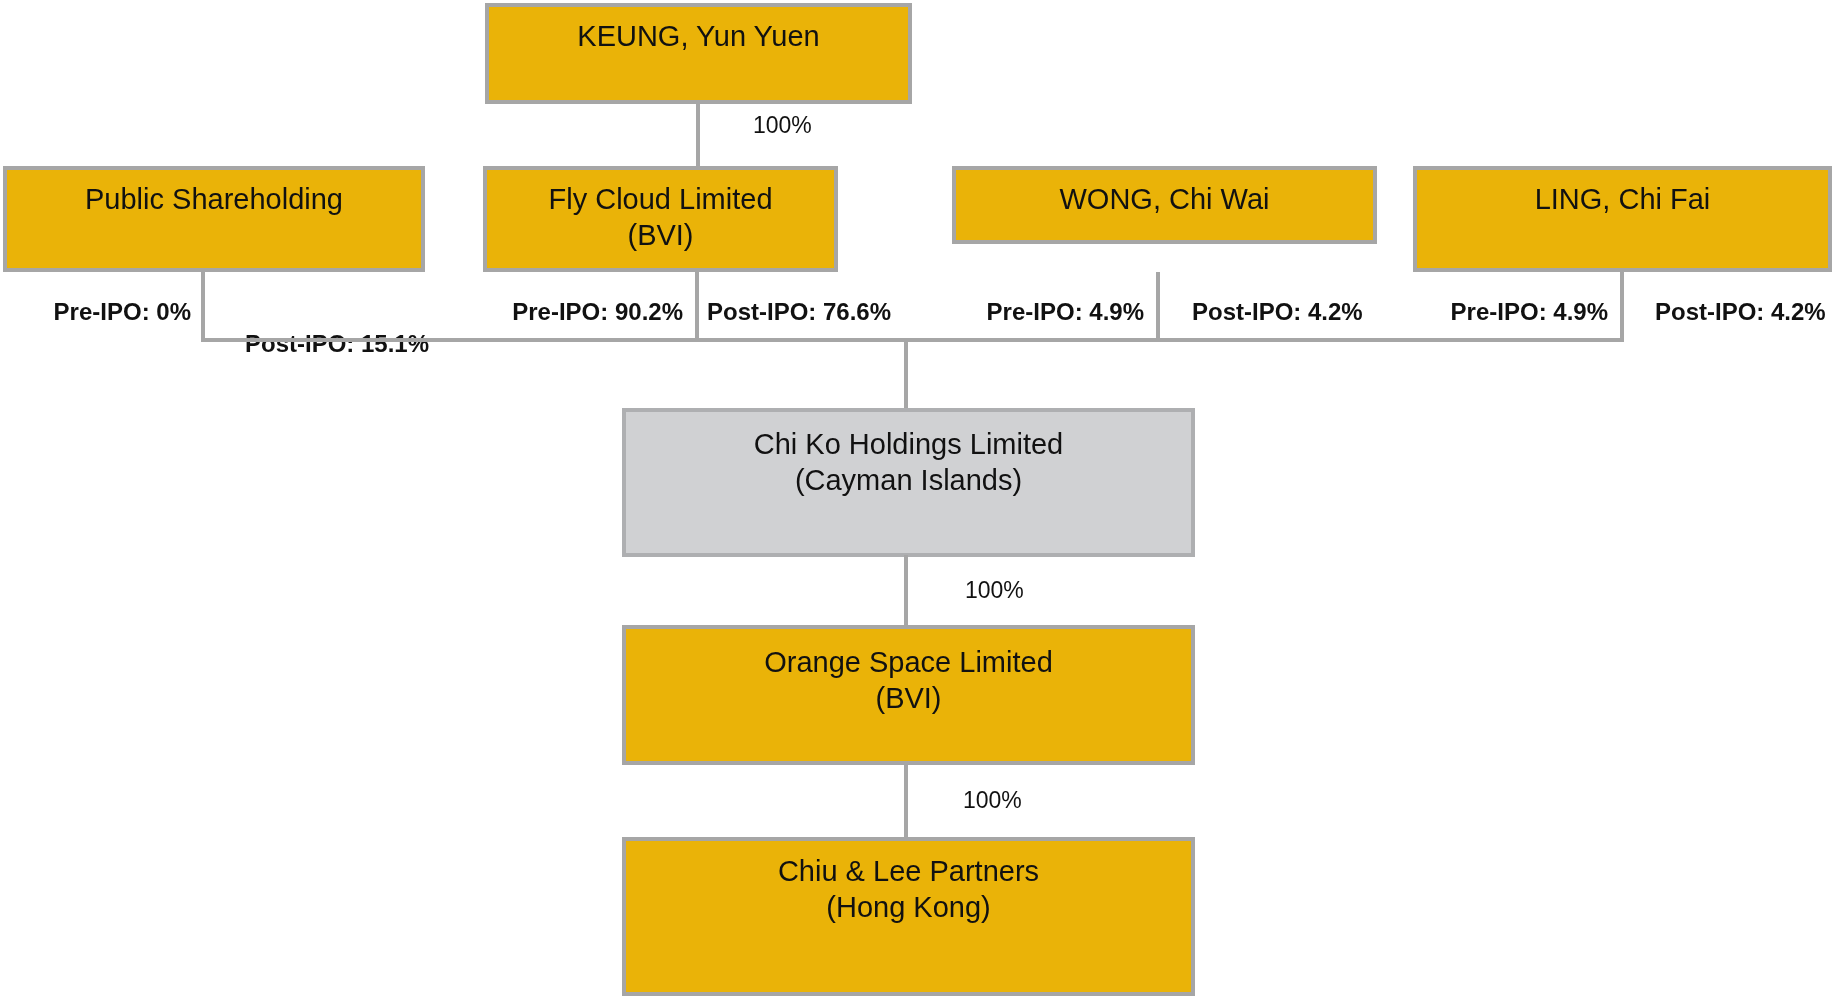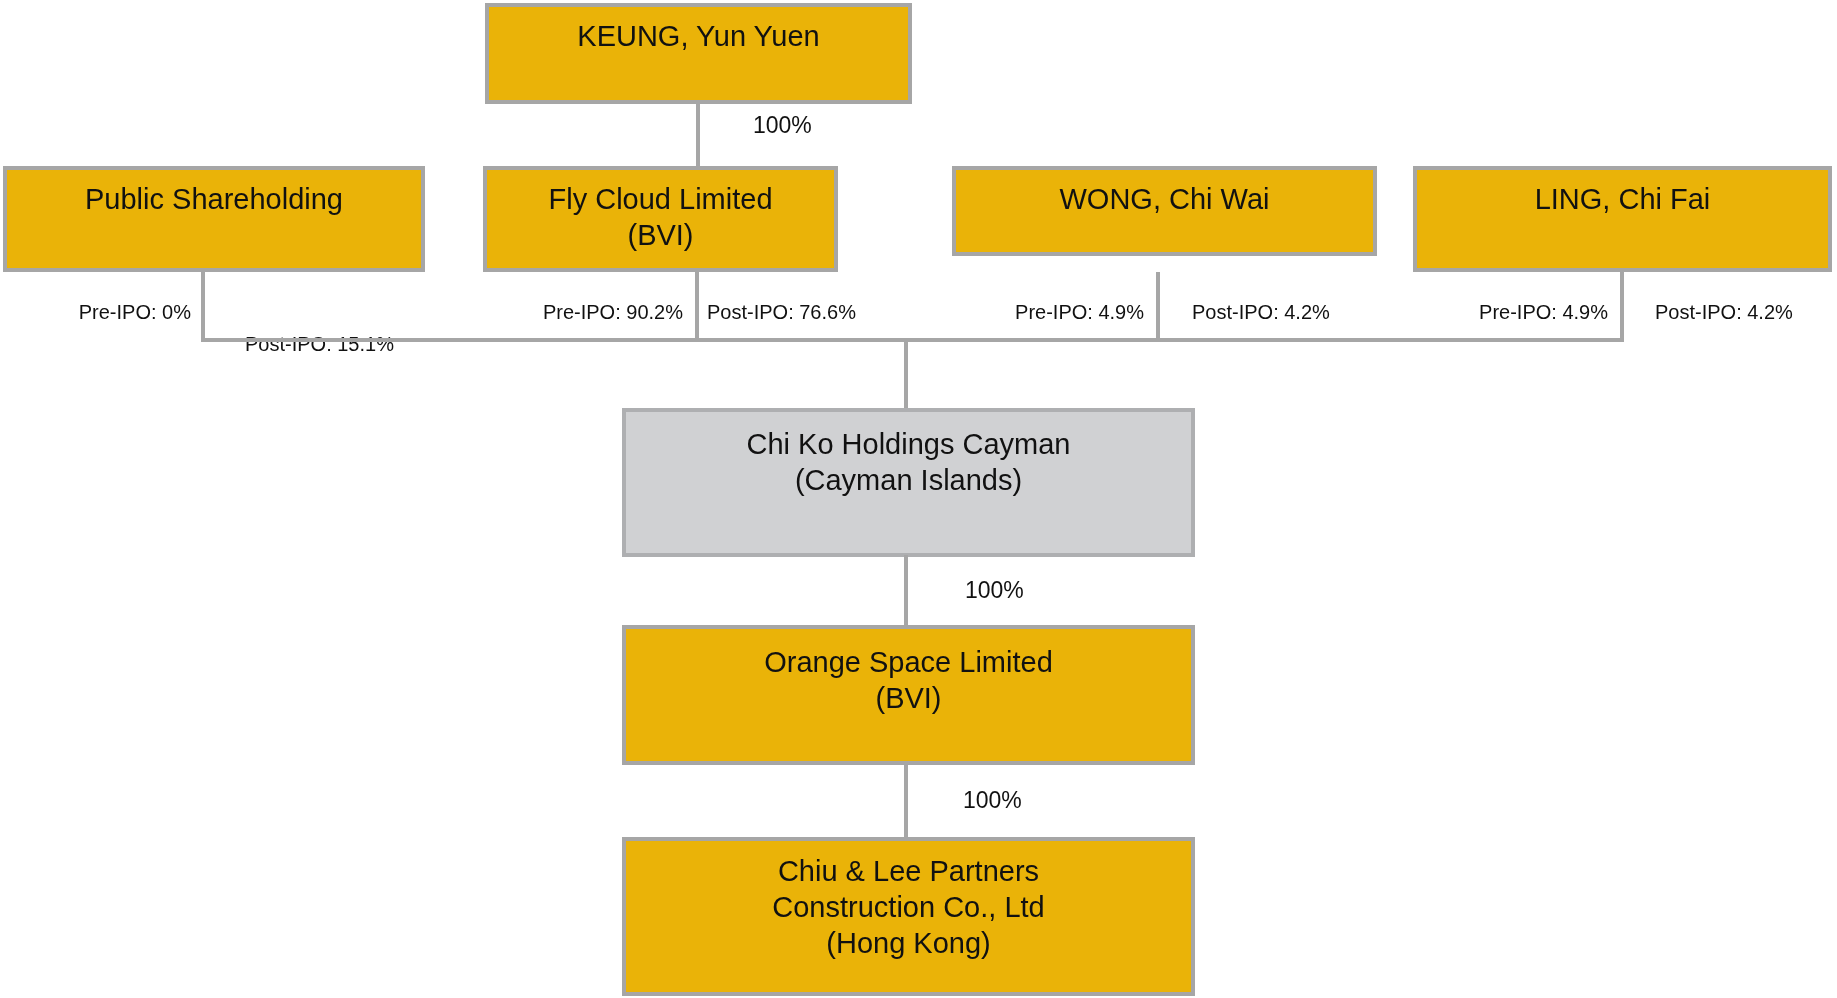--- a/index.html
+++ b/index.html
@@ -41,32 +41,33 @@
     position: absolute;
     font-size: 23px;
     line-height: 30px;
     color: #111111;
     white-space: nowrap;
     margin-left: 41px;
   }
   .pct {
     position: absolute;
     top: 298px;
-    font-size: 20px;
+    font-size: 24px;
     line-height: 28px;
     color: #111111;
     white-space: nowrap;
+    font-weight: bold;
   }
   .pct--right-align { text-align: right; }
 
   
   #box-keung    { left: 485px;  top: 3px;   width: 427px; height: 101px; }
   #box-public   { left: 3px;    top: 166px; width: 422px; height: 106px; }
   #box-flycloud { left: 483px;  top: 166px; width: 355px; height: 106px; }
-  #box-wong     { left: 952px;  top: 166px; width: 425px; height: 90px; }
+  #box-wong     { left: 952px;  top: 166px; width: 425px; height: 78px; }
   #box-ling     { left: 1413px; top: 166px; width: 419px; height: 106px; }
   #box-chiko    { left: 622px;  top: 408px; width: 573px; height: 149px; padding-top: 14px; }
   #box-orange   { left: 622px;  top: 625px; width: 573px; height: 140px; padding-top: 15px; }
   #box-chiulee  { left: 622px;  top: 837px; width: 573px; height: 159px; padding-top: 12px; }
 
   
   #vl-keung  { left: 696px;  top: 104px; height: 62px; }
   #vl-public { left: 201px;  top: 272px; height: 70px; }
   #vl-fly    { left: 695px;  top: 272px; height: 70px; }
   #vl-wong   { left: 1156px; top: 272px; height: 70px; }
@@ -128,34 +129,33 @@
   <div class="pct" id="post-fly">Post-IPO: 76.6%</div>
   <div class="pct pct--right-align" id="pre-wong">Pre-IPO: 4.9%</div>
   <div class="pct" id="post-wong">Post-IPO: 4.2%</div>
   <div class="pct pct--right-align" id="pre-ling">Pre-IPO: 4.9%</div>
   <div class="pct" id="post-ling">Post-IPO: 4.2%</div>
 
   <div class="hline" id="rail"></div>
   <div class="vline" id="vl-c1"></div>
 
   <div class="box box--gray" id="box-chiko">
-    <div>Chi Ko Holdings Cayman</div>
+    <div>Chi Ko Holdings Limited</div>
     <div>(Cayman Islands)</div>
   </div>
 
   <div class="vline" id="vl-c2"></div>
   <div class="edge-label" id="lbl-100-mid">100%</div>
 
   <div class="box" id="box-orange">
     <div>Orange Space Limited</div>
     <div>(BVI)</div>
   </div>
 
   <div class="vline" id="vl-c3"></div>
   <div class="edge-label" id="lbl-100-bot">100%</div>
 
   <div class="box" id="box-chiulee">
     <div>Chiu &amp; Lee Partners</div>
-    <div>Construction Co., Ltd</div>
     <div>(Hong Kong)</div>
   </div>
 
 </div>
 
 </body></html>

